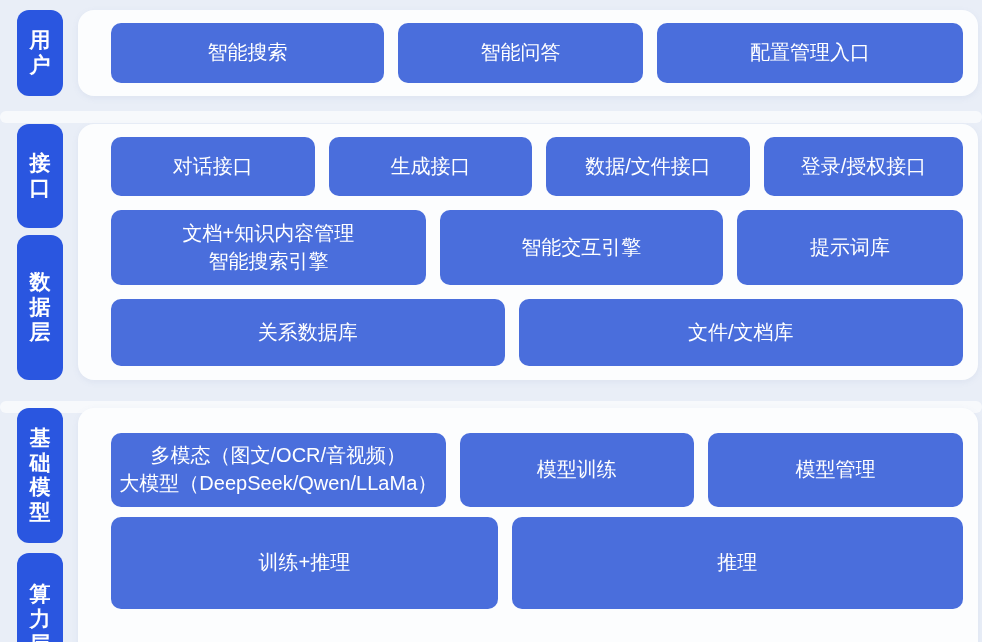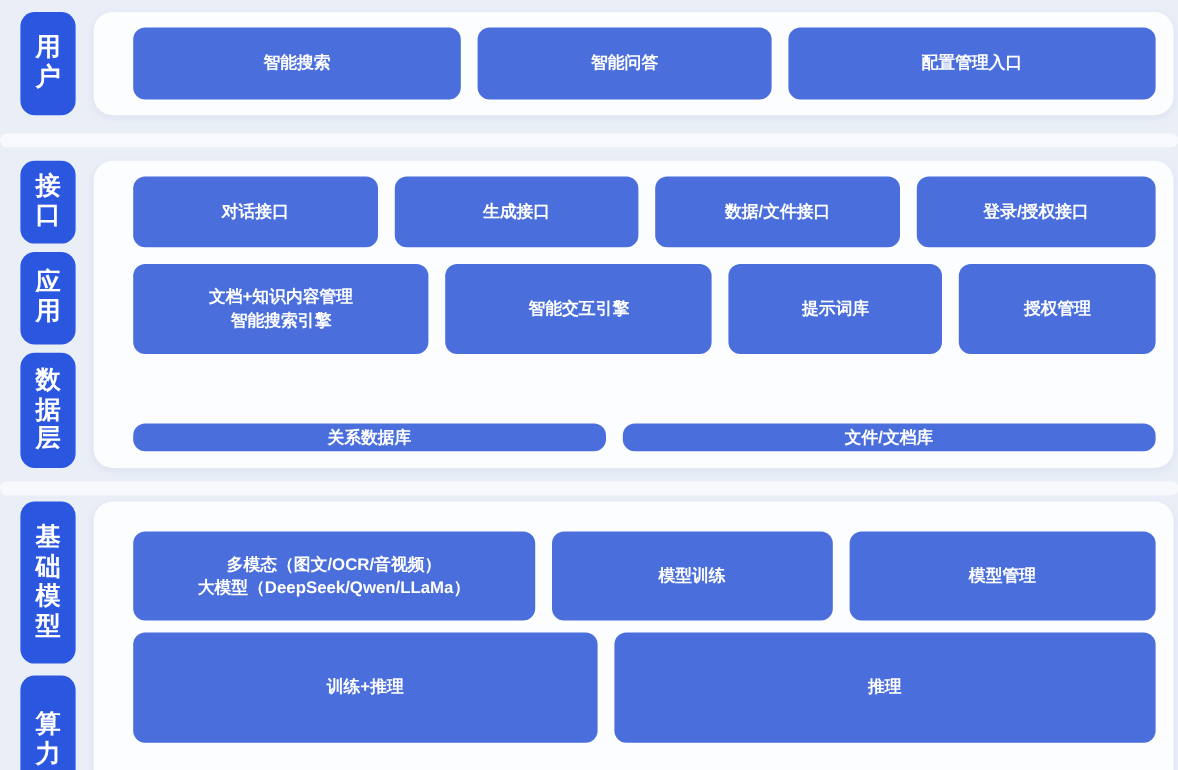--- a/index.html
+++ b/index.html
@@ -25,21 +25,21 @@
   }
   .band-1 { top: 111px; }
   .band-2 { top: 401px; }
   .section {
     display: flex; align-items: stretch;
     margin: 0 4px 0 17px; gap: 15px;
     position: relative;
     border-radius: 22px;
   }
   .s1 { margin-top: 10px; height: 86px; }
-  .s2 { margin-top: 38px; height: 256px; }
+  .s2 { margin-top: 28px; height: 256px; }
   .s3 { margin-top: 28px; height: 278px; }
   .rail-col {
     flex: none; width: 46px;
     display: flex; flex-direction: column;
   }
   .s2 .rail-col { gap: 7px; }
   .s3 .rail-col { gap: 10px; }
   .rail {
     background: var(--rail-blue);
     border-radius: 12px;
@@ -62,33 +62,33 @@
     box-shadow: 0 2px 6px rgba(120,140,185,0.10);
     display: flex; flex-direction: column;
   }
   .card-1 { padding: 10px 15px 10px 33px; justify-content: center; }
   .card-2 { padding: 13px 15px 17px 33px; gap: 14px; }
   .card-3 { padding: 25px 15px 16px 33px; gap: 10px; }
   .row { display: flex; gap: 14px; flex: none; }
   .r1 { height: 60px; }
   .r2 { height: 59px; }
   .r3 { height: 75px; }
-  .r4 { height: 67px; align-items: flex-end; }
+  .r4 { height: 67px; }
   .r5 { height: 74px; }
   .r6 { height: 92px; justify-content: flex-end; }
   .block {
     background: var(--button-blue);
     border-radius: 10px;
     color: var(--text-white);
     display: flex; align-items: center; justify-content: center;
     text-align: center;
-    font-size: 14px; font-weight: 700;
+    font-size: 20px; font-weight: 400;
     line-height: 1.38;
     white-space: pre-line;
-    padding: 2px 8px;
+    padding: 13px 8px;
     flex-basis: 0;
   }
 </style>
 </head>
 <body>
 
 <div class="divider-band band-1"></div>
 <div class="divider-band band-2"></div>
 
 <div class="section s1">
@@ -104,40 +104,36 @@
       <div class="block" style="flex-grow:308">配置管理入口</div>
     </div>
   </div>
 </div>
 
 <div class="section s2">
   <div class="rail-col">
     <div class="rail" style="flex-grow:68">
         <span>接口</span>
       </div>
-    <div class="rail" style="flex-grow:77">
-        <span>应用</span>
-      </div>
     <div class="rail" style="flex-grow:95">
         <span>数据层</span>
       </div>
   </div>
   <div class="card card-2">
     <div class="row r2">
       <div class="block" style="flex-grow:168">对话接口</div>
       <div class="block" style="flex-grow:168">生成接口</div>
       <div class="block" style="flex-grow:168">数据/文件接口</div>
       <div class="block" style="flex-grow:164">登录/授权接口</div>
     </div>
     <div class="row r3">
       <div class="block" style="flex-grow:253">文档+知识内容管理
 智能搜索引擎</div>
       <div class="block" style="flex-grow:226">智能交互引擎</div>
       <div class="block" style="flex-grow:178">提示词库</div>
-      <div class="block" style="flex-grow:162">授权管理</div>
     </div>
     <div class="row r4">
       <div class="block" style="flex-grow:253">关系数据库</div>
       <div class="block" style="flex-grow:287">文件/文档库</div>
     </div>
   </div>
 </div>
 
 <div class="section s3">
   <div class="rail-col">

